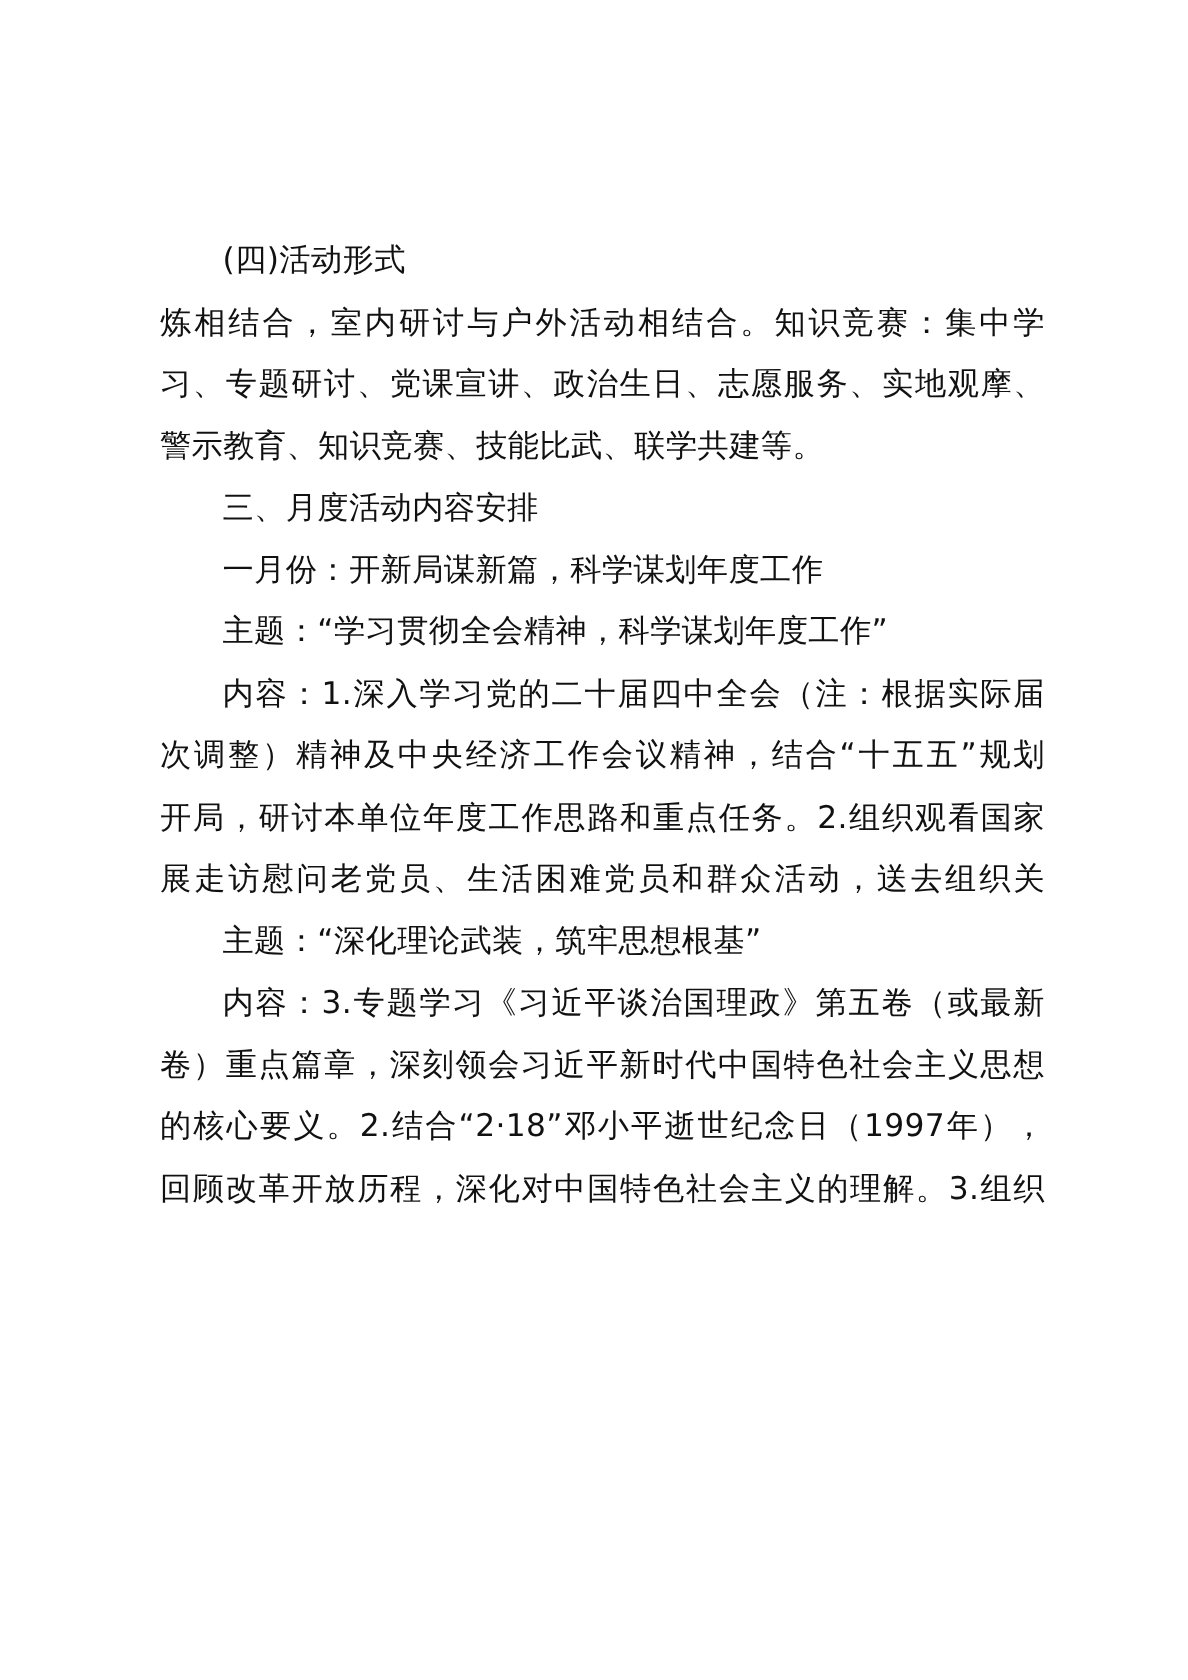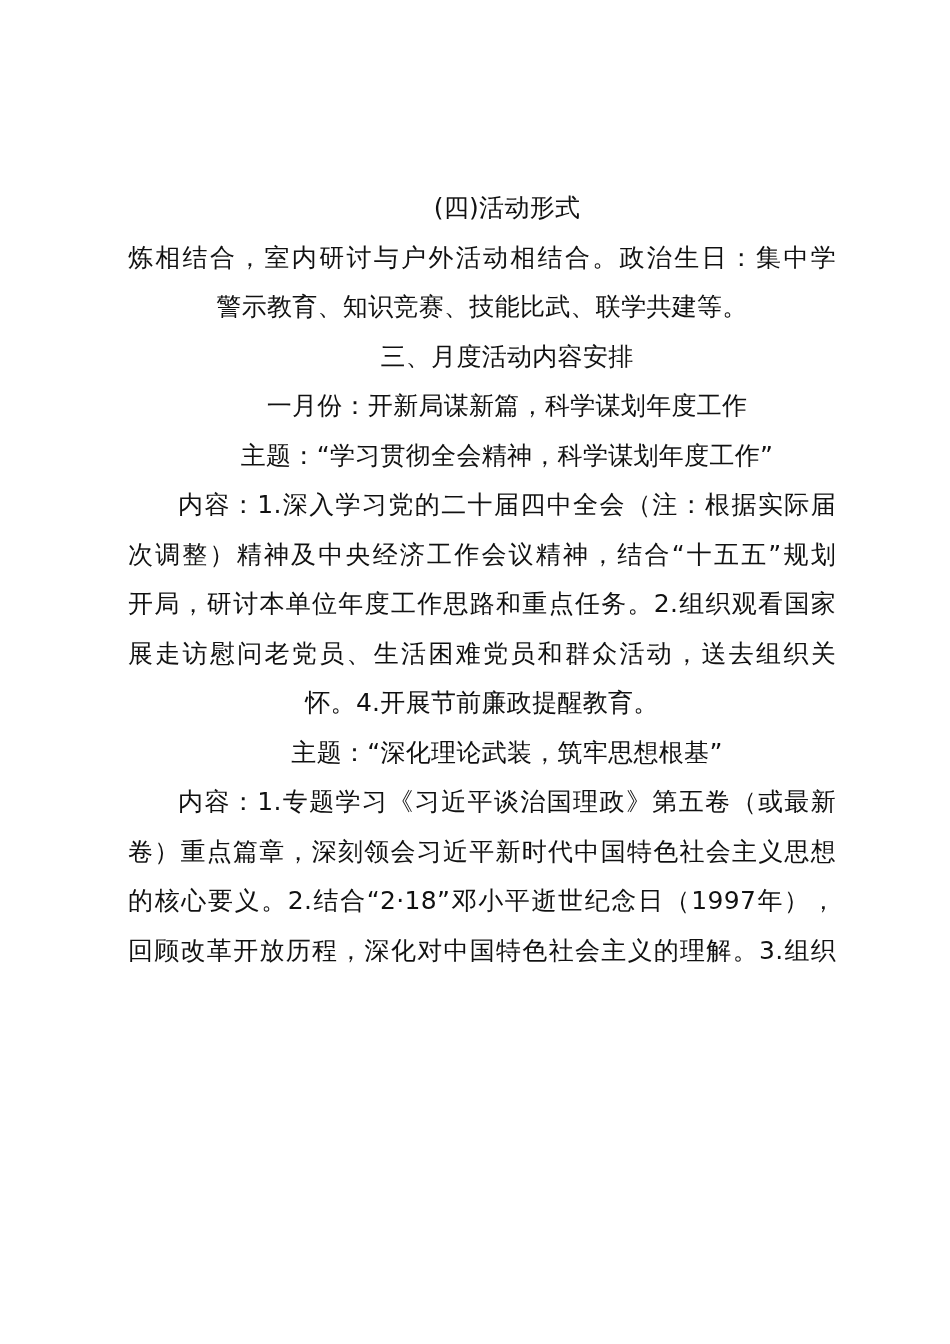--- a/index.html
+++ b/index.html
@@ -20,43 +20,42 @@
       left: 128px;
       top: 183px;
       width: 708px;
     }
     .line {
       height: 49.5px;
       line-height: 49.5px;
       font-size: 25px;
       white-space: nowrap;
       letter-spacing: 0.3px;
-      text-align: center;
     }
     .line.indent {
       padding-left: 50px;
     }
     .line.justify {
       text-align: justify;
       text-align-last: justify;
     }
   </style>
 </head>
 <body>
 
 <div class="page">
   <div class="line indent">(四)活动形式</div>
-  <div class="line justify">炼相结合，室内研讨与户外活动相结合。政治生日：集中学</div>
+  <div class="line justify">炼相结合，室内研讨与户外活动相结合。知识竞赛：集中学</div>
+  <div class="line justify">习、专题研讨、党课宣讲、政治生日、志愿服务、实地观摩、</div>
   <div class="line">警示教育、知识竞赛、技能比武、联学共建等。</div>
   <div class="line indent">三、月度活动内容安排</div>
   <div class="line indent">一月份：开新局谋新篇，科学谋划年度工作</div>
   <div class="line indent">主题：“学习贯彻全会精神，科学谋划年度工作”</div>
   <div class="line indent justify">内容：1.深入学习党的二十届四中全会（注：根据实际届</div>
   <div class="line justify">次调整）精神及中央经济工作会议精神，结合“十五五”规划</div>
   <div class="line justify">开局，研讨本单位年度工作思路和重点任务。2.组织观看国家</div>
   <div class="line justify">展走访慰问老党员、生活困难党员和群众活动，送去组织关</div>
-  <div class="line">怀。4.开展节前廉政提醒教育。</div>
   <div class="line indent">主题：“深化理论武装，筑牢思想根基”</div>
-  <div class="line indent justify">内容：1.专题学习《习近平谈治国理政》第五卷（或最新</div>
+  <div class="line indent justify">内容：3.专题学习《习近平谈治国理政》第五卷（或最新</div>
   <div class="line justify">卷）重点篇章，深刻领会习近平新时代中国特色社会主义思想</div>
   <div class="line justify">的核心要义。2.结合“2·18”邓小平逝世纪念日（1997年），</div>
   <div class="line justify">回顾改革开放历程，深化对中国特色社会主义的理解。3.组织</div>
 </div>
 
 </body></html>

